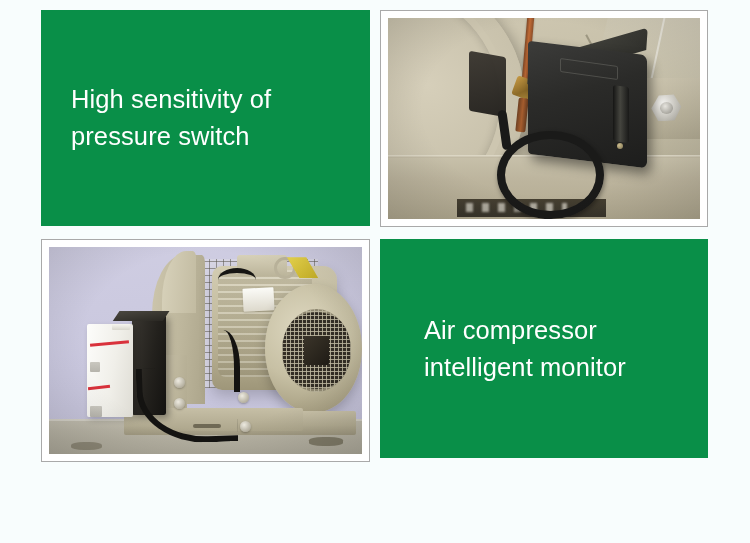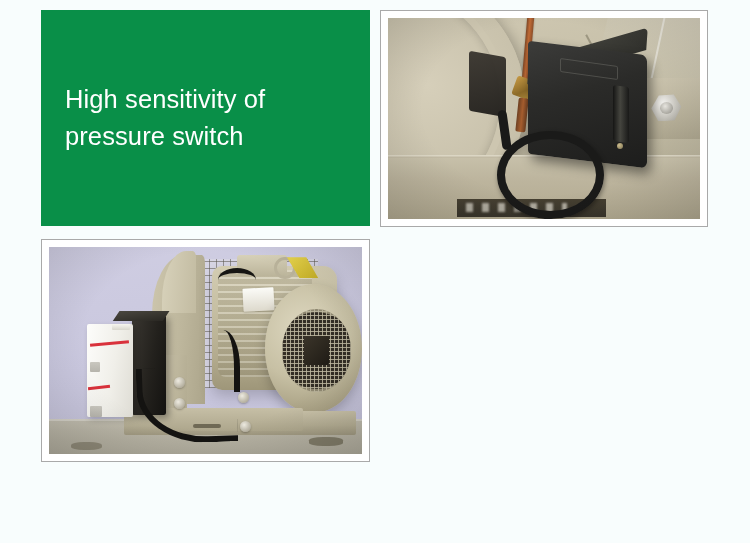--- a/index.html
+++ b/index.html
@@ -36,21 +36,21 @@
     font-weight: 400;
     letter-spacing: 0.1px;
     white-space: pre-line;
   }
 
   #panel-topleft {
     left: 41px;
     top: 10px;
     width: 329px;
     height: 216px;
-    padding-left: 24px;
+    padding-left: 30px;
     padding-right: 16px;
     justify-content: center;
   }
   #panel-bottomright {
     left: 380px;
     top: 239px;
     width: 328px;
     height: 219px;
     padding-left: 44px;
     padding-right: 16px;
@@ -755,14 +755,18 @@
       <div class="im-monitor-red2"></div>
       <div class="im-monitor-vent"></div>
       <div class="im-monitor-vent2"></div>
       <div class="im-cable"></div>
       <div class="im-cable2"></div>
       <div class="im-cable-top"></div>
       <div class="photo-vignette"></div>
     </div>
   </div>
 
+  <div class="green-panel" id="panel-bottomright">
+    <div class="caption">Air compressor
+intelligent monitor</div>
+  </div>
 
 </div>
 
 </body></html>

